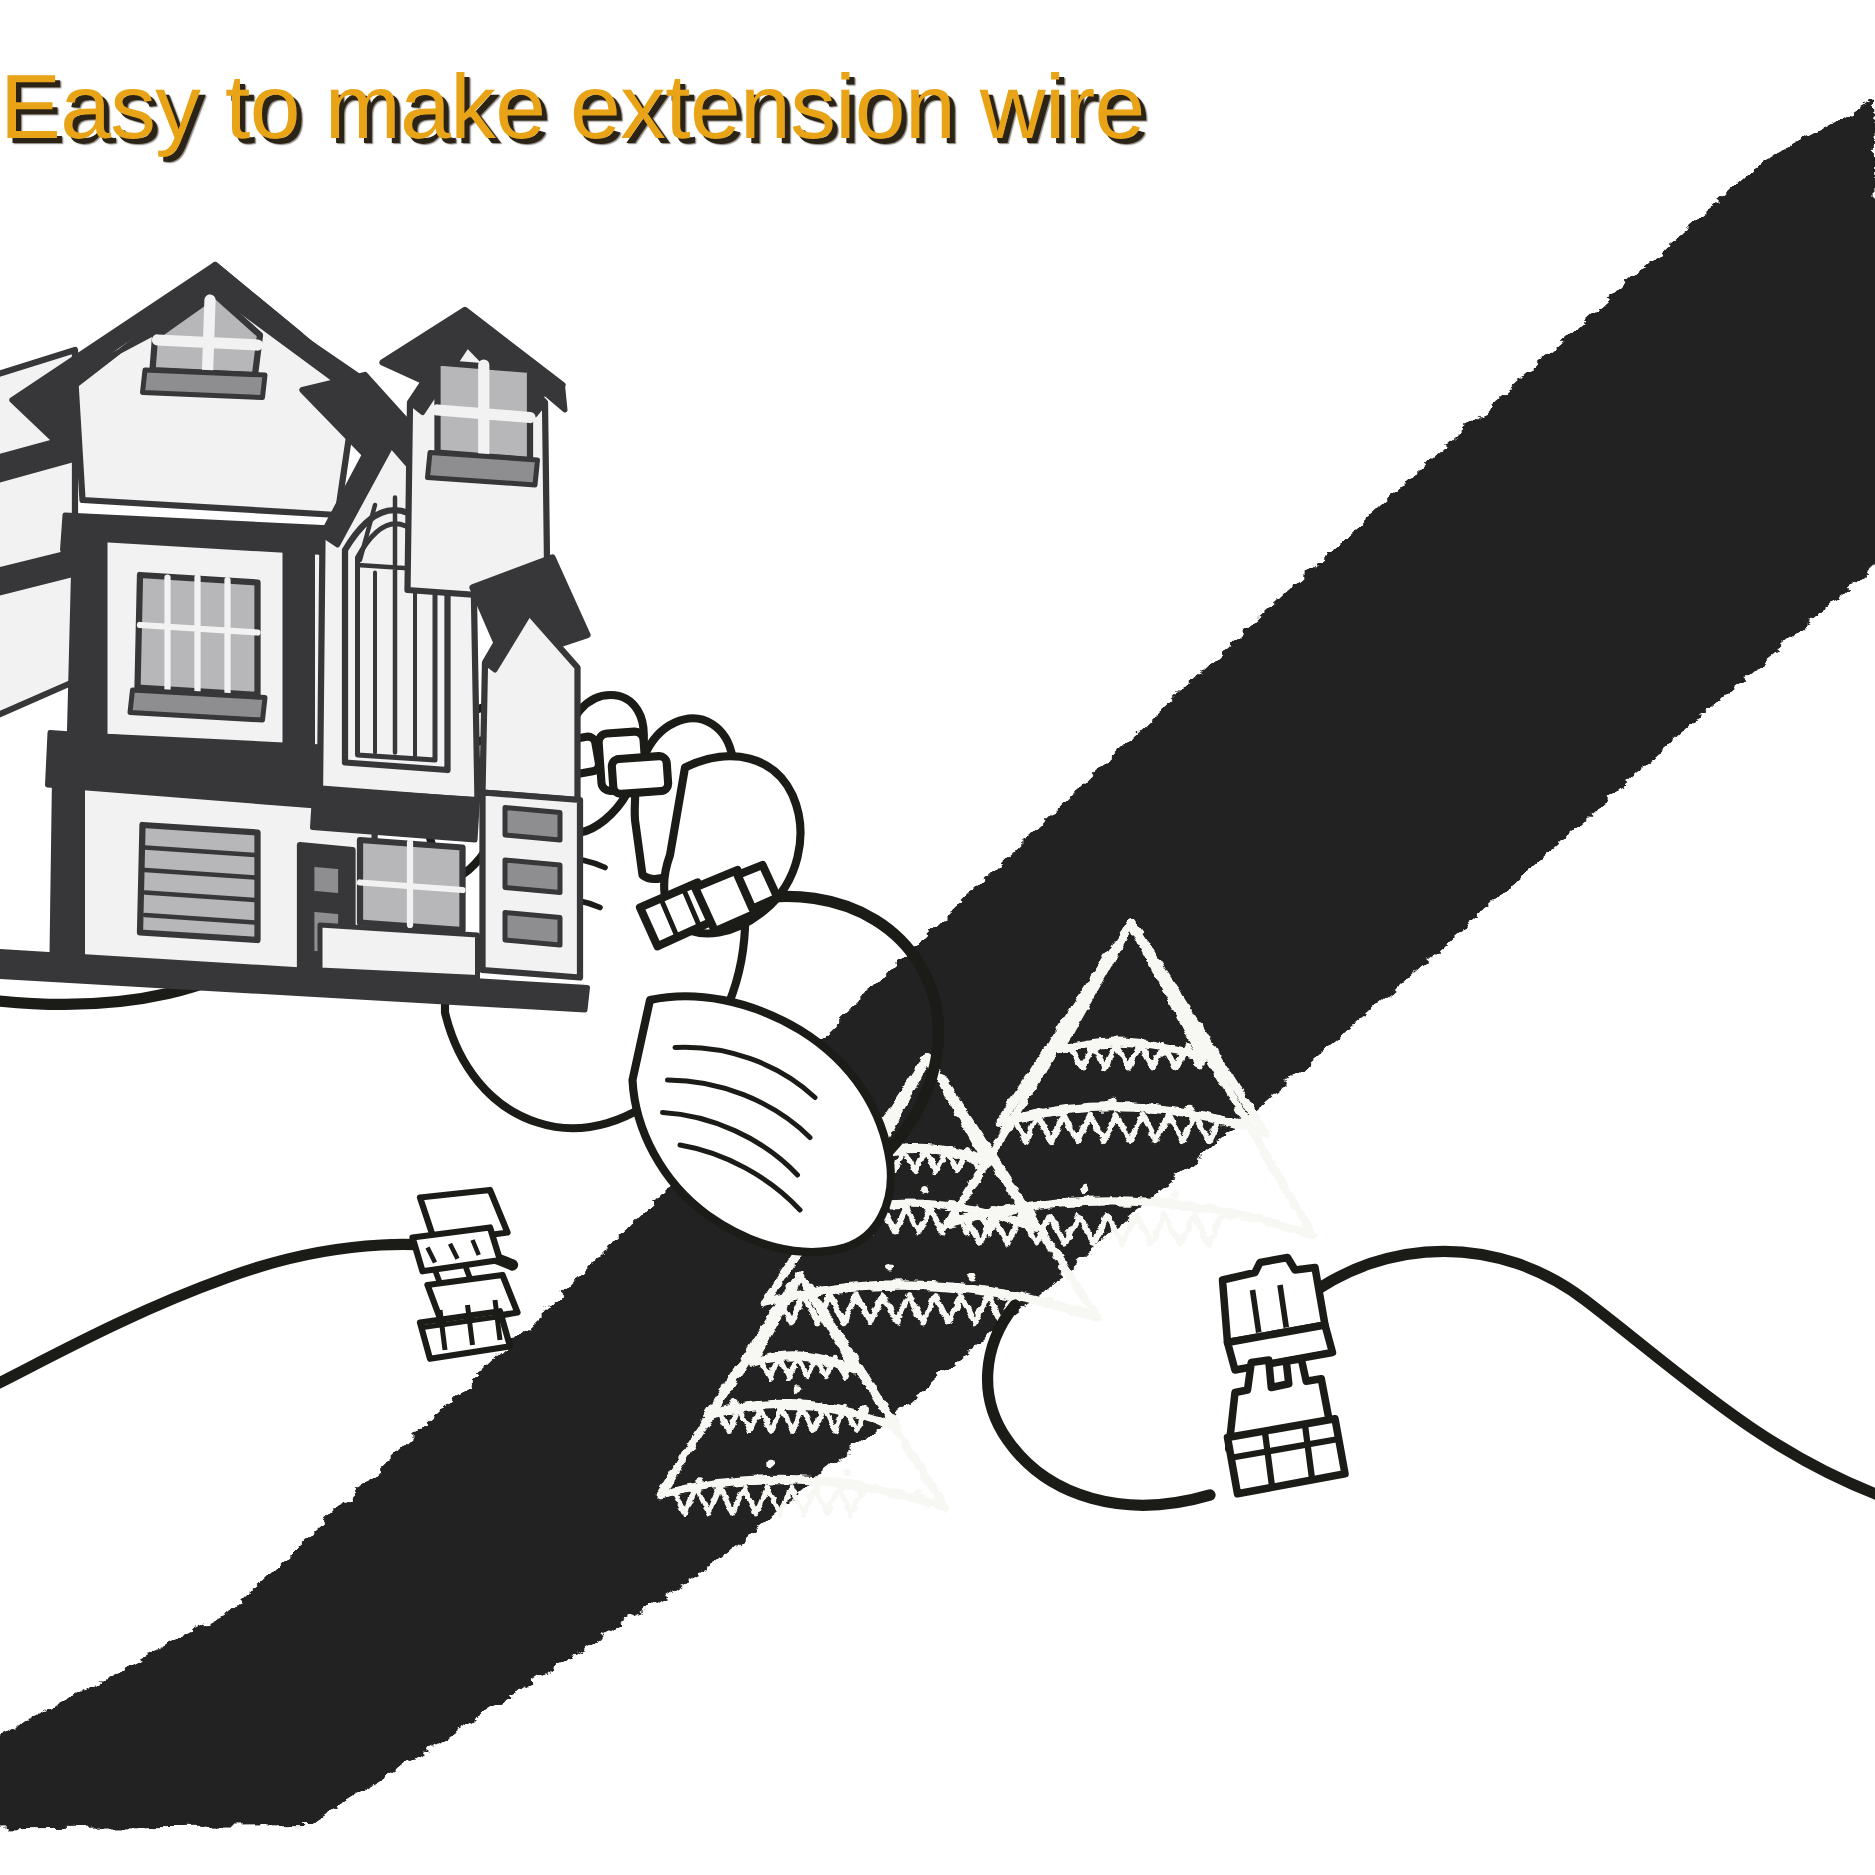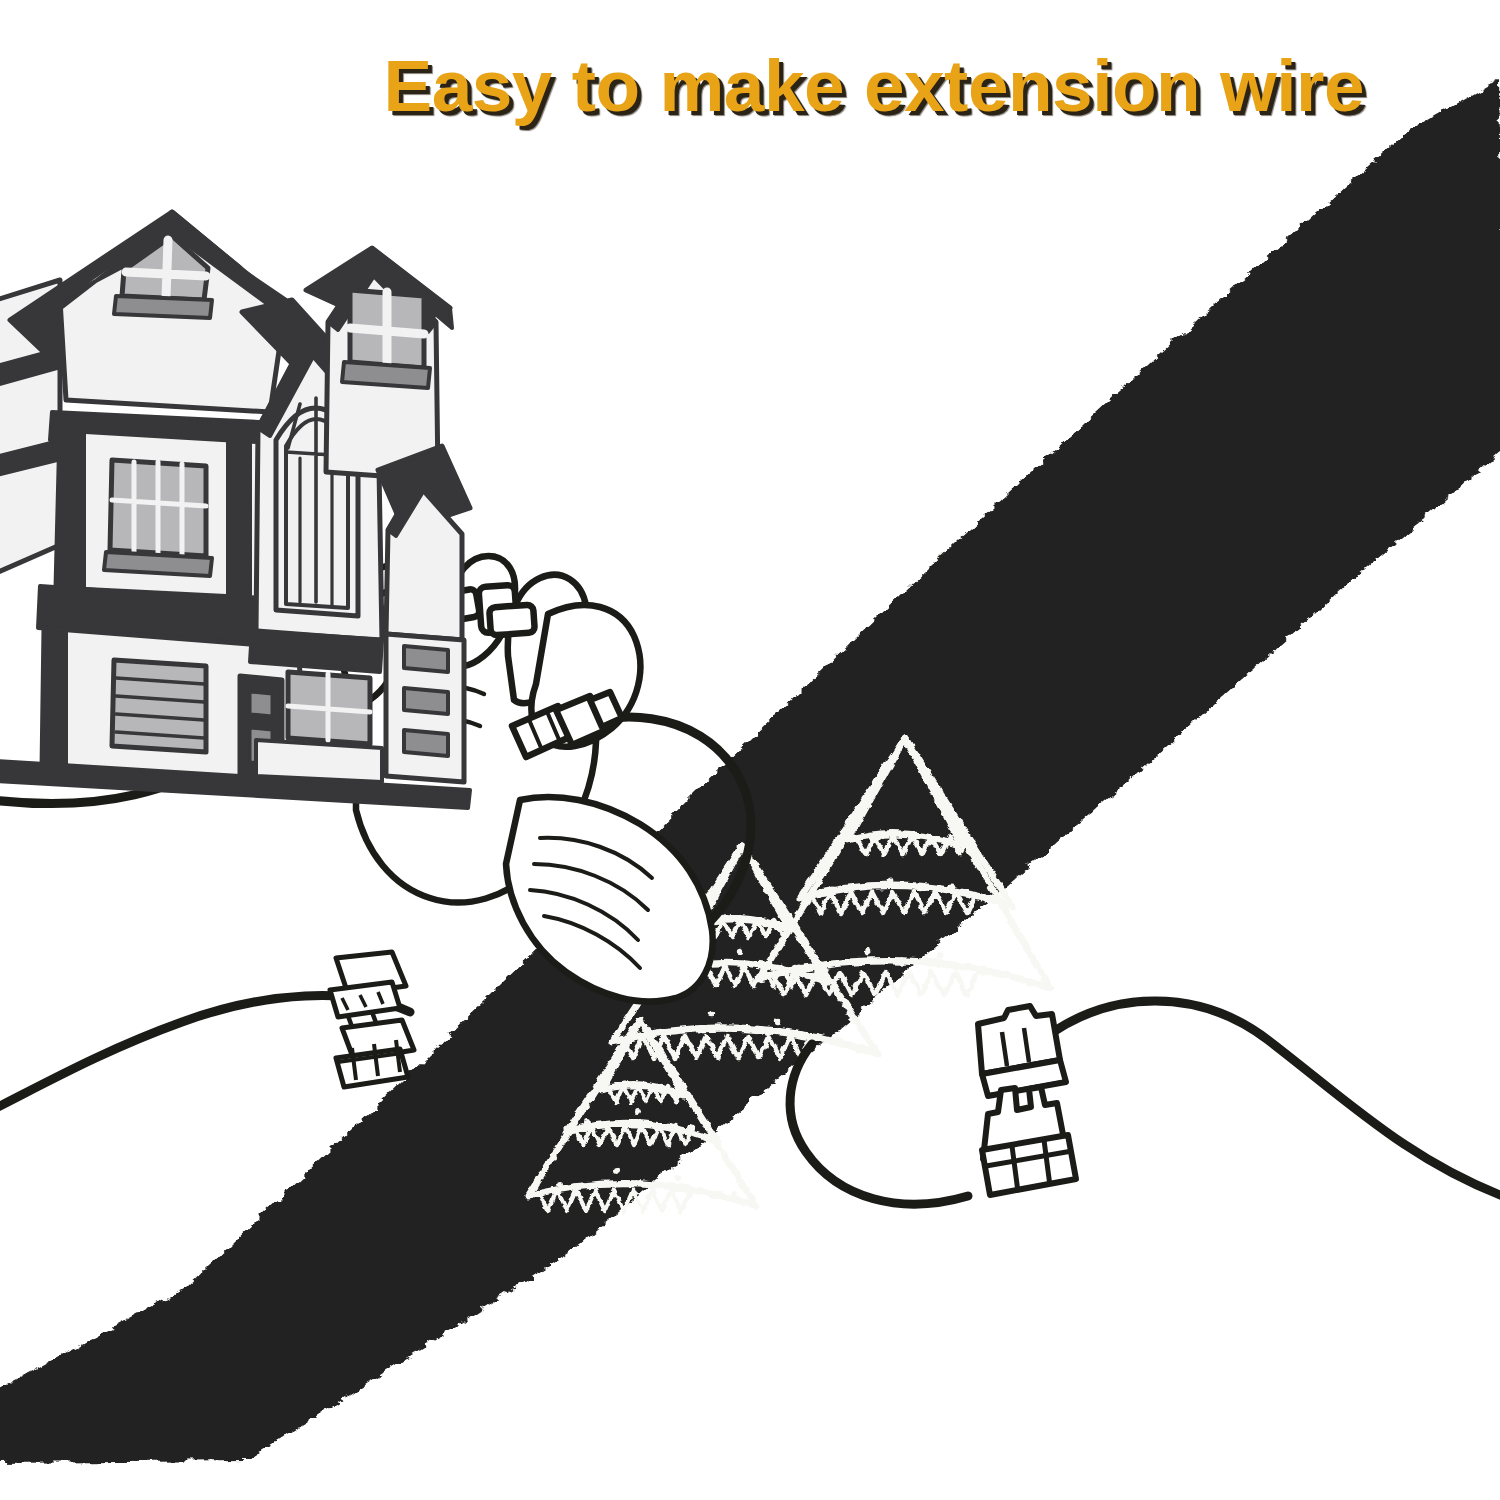--- a/index.html
+++ b/index.html
@@ -11,24 +11,24 @@
     overflow:hidden;
   }
   #stage svg.full{
     position:absolute;left:0;top:0;width:1500px;height:1500px;
     display:block;
   }
   #title{
     position:absolute;
     left:0;top:44px;
     width:1364px;
-    text-align:right;
+    text-align:left;
     font-family:"Liberation Sans",sans-serif;
     font-size:73px;
-    font-weight:bold;
+    font-weight:normal;
     letter-spacing:-0.5px;
     color:#e8a317;
     text-shadow:4px 4px 0 #2b2316, 5px 5px 1px rgba(30,24,10,.55);
     white-space:nowrap;
     z-index:40;
     pointer-events:none;
   }
 </style>
 </head>
 <body>

